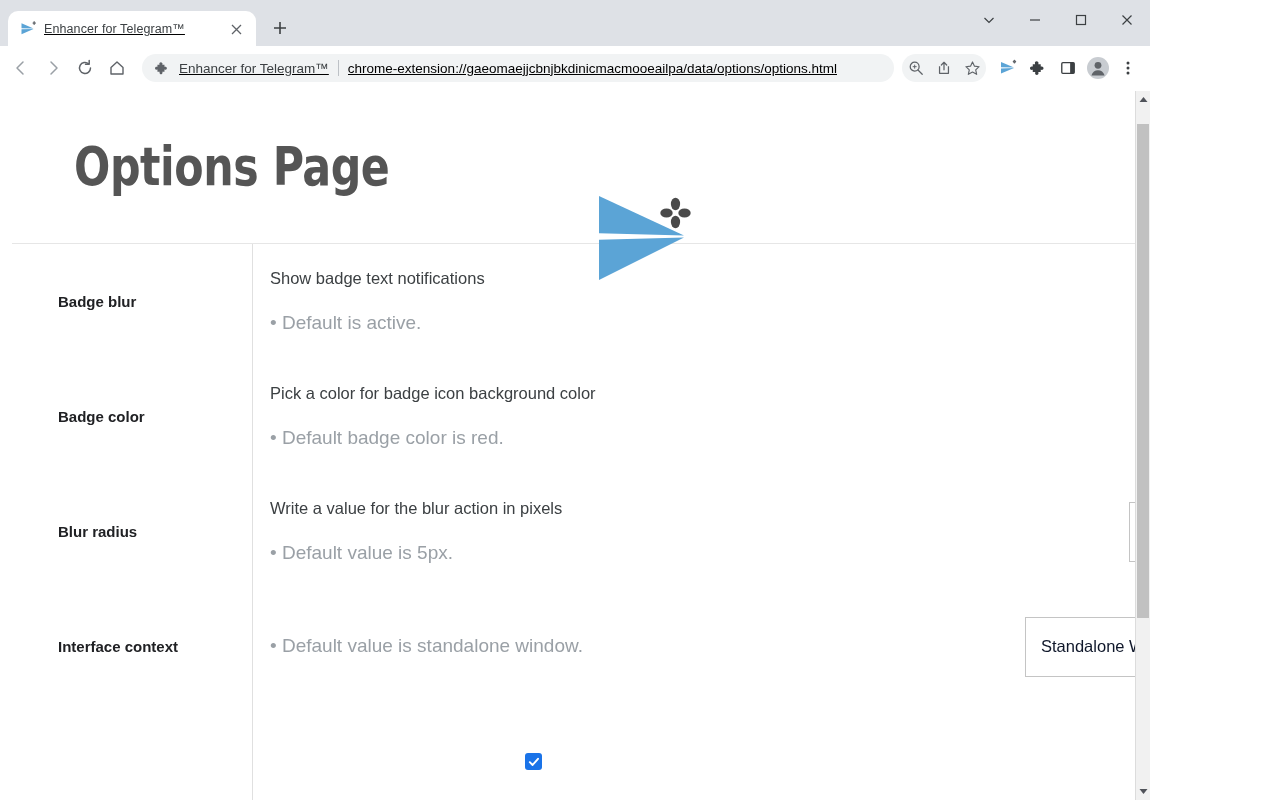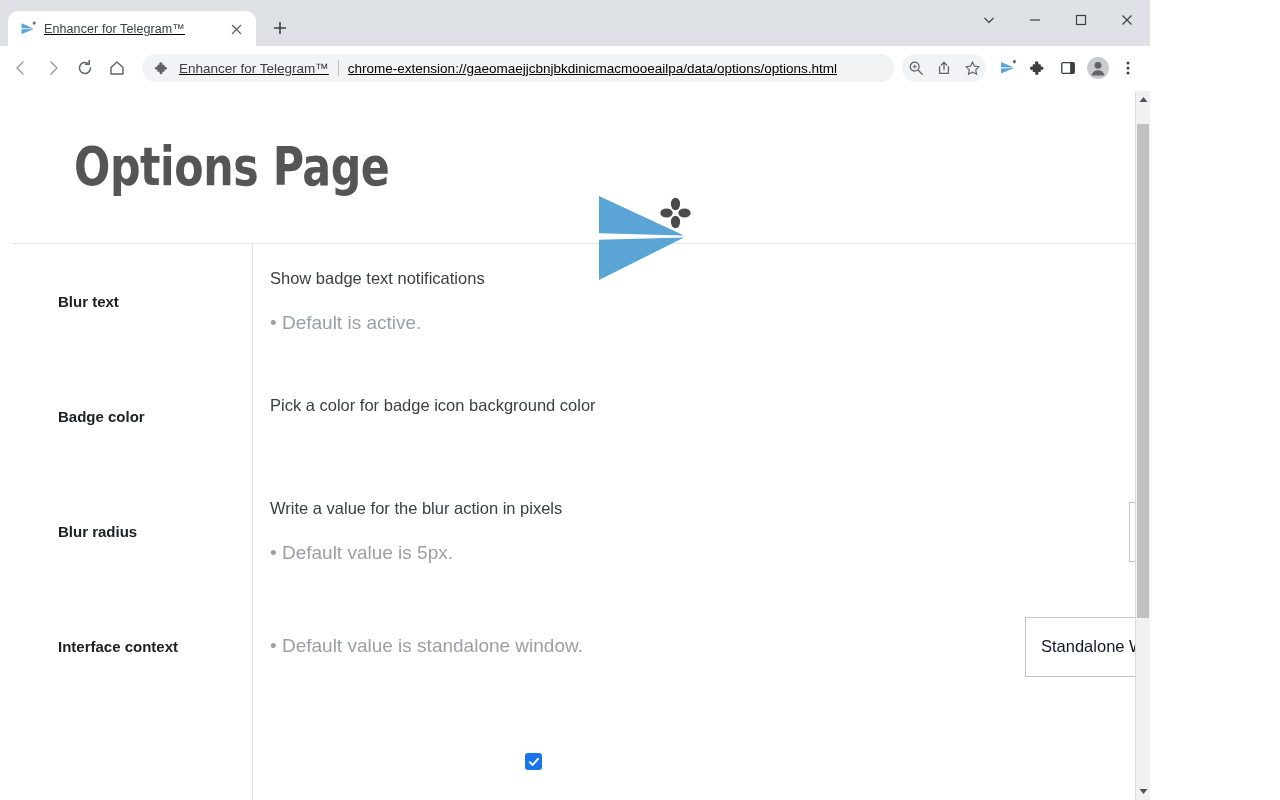--- a/index.html
+++ b/index.html
@@ -485,21 +485,21 @@
           <ellipse cx="80.5" cy="30" rx="4.6" ry="6.2" fill="#4a4a4a"></ellipse>
           <ellipse cx="71.5" cy="21" rx="6.2" ry="4.6" fill="#4a4a4a"></ellipse>
           <ellipse cx="89.5" cy="21" rx="6.2" ry="4.6" fill="#4a4a4a"></ellipse>
         </svg>
       </div>
 
       <div class="settings">
 
         <div class="row">
           <div class="row-label">
-            <span>Blur text</span>
+            <span>Badge blur</span>
           </div>
           <div class="row-body">
             <div class="row-texts">
               <div class="row-desc">Show badge text notifications</div>
               <div class="row-hint">• Default is active.</div>
             </div>
             <div class="row-control">
               <span class="checkbox">
                 <svg width="12" height="12" viewBox="0 0 12 12">
                   <path d="M1.8 6.2 L4.6 9 L10 2.8" stroke="#ffffff" stroke-width="1.9" fill="none" stroke-linecap="round" stroke-linejoin="round"></path>
@@ -509,20 +509,21 @@
           </div>
         </div>
 
         <div class="row">
           <div class="row-label">
             <span>Badge color</span>
           </div>
           <div class="row-body">
             <div class="row-texts">
               <div class="row-desc">Pick a color for badge icon background color</div>
+              <div class="row-hint">• Default badge color is red.</div>
             </div>
             <div class="row-control">
               <span class="color-input">
                 <span class="color-swatch"></span>
               </span>
             </div>
           </div>
         </div>
 
         <div class="row">

